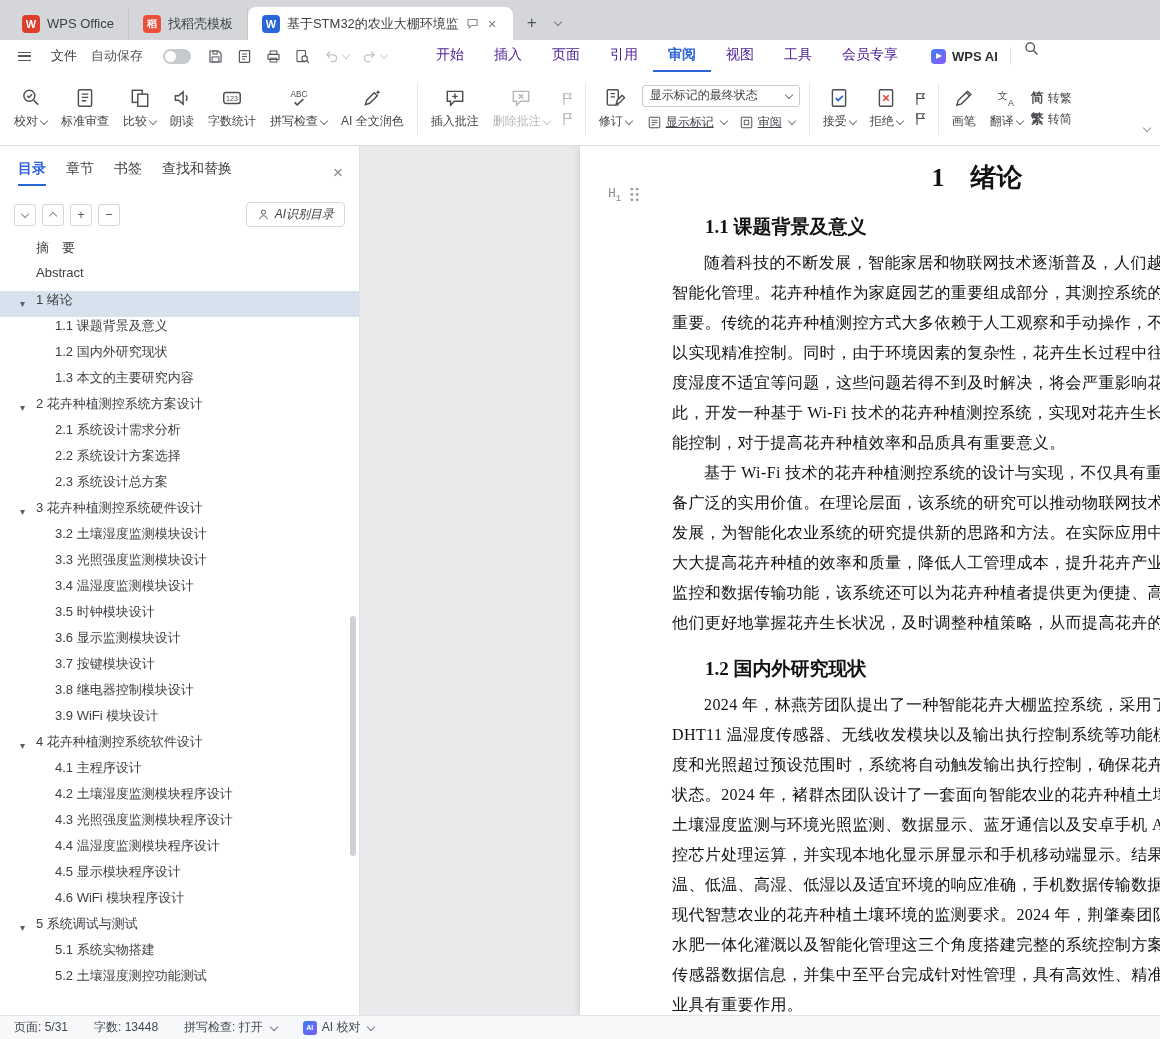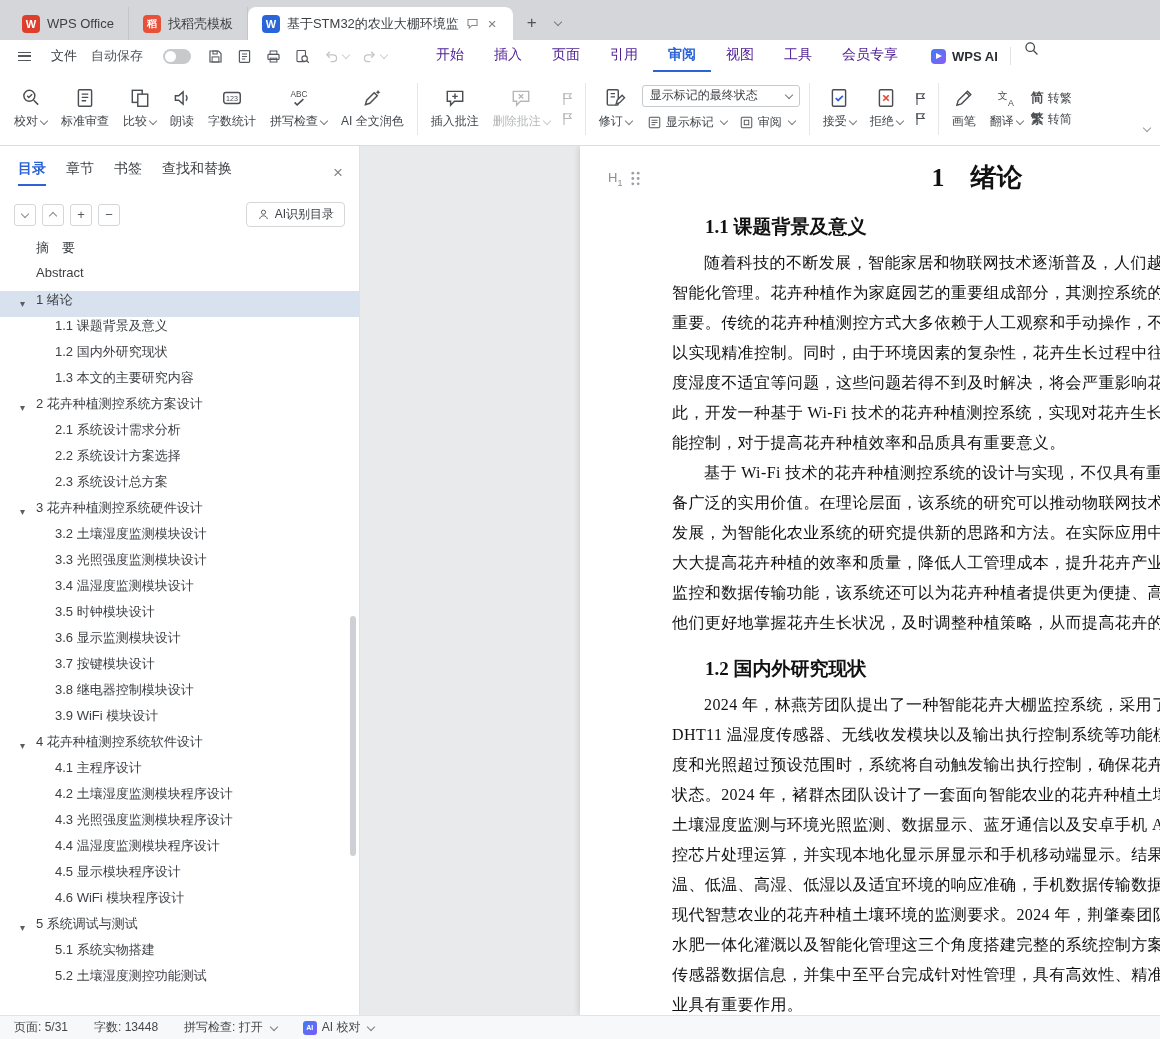--- a/index.html
+++ b/index.html
@@ -39,50 +39,50 @@
 
   
   .ribbon { height:74px; background:#fff; border-bottom:1px solid #dcdde0; display:flex; align-items:center; padding:4px 8px; gap:2px; position:relative; }
   .rbtn { display:flex; flex-direction:column; align-items:center; justify-content:center; gap:4px; padding:4px 6px; border-radius:4px; font-size:12px; color:#41454a; white-space:nowrap; }
   .rbtn .lbl { display:flex; align-items:center; }
   .rsep { width:1px; height:52px; background:#e6e7e9; margin:0 5px; flex:none; }
   .dis { opacity:.4; }
   .revcol { display:flex; flex-direction:column; justify-content:center; gap:5px; margin:0 2px; }
   .combo { width:158px; height:22px; border:1px solid #c7cacd; border-radius:3px; background:#fff; display:flex; align-items:center; justify-content:space-between; padding:0 7px; font-size:12px; color:#3c3f43; }
   .row2 { display:flex; gap:2px; }
-  .sbtn { display:flex; align-items:center; gap:4px; font-size:12px; color:#41454a; padding:2px 5px; border-radius:3px; white-space:nowrap; }
+  .sbtn { display:flex; align-items:center; gap:4px; font-size:12px; color:#41454a; padding:2px 5px; border-radius:3px; white-space:nowrap;text-decoration:underline; }
   .flagcol { display:flex; flex-direction:column; gap:4px; margin:0 2px; }
   .convcol { display:flex; flex-direction:column; gap:3px; }
   .convbtn { display:flex; align-items:center; gap:4px; font-size:12px; color:#41454a; white-space:nowrap; }
   .convbtn .zh { font-size:13px; color:#4a4d52; font-weight:bold; }
   .collapse { position:absolute; right:10px; bottom:8px; color:#6a6d72; }
 
   
   .content { display:flex; height:869px; background:#e9eaec; }
 
   
   .sidebar { width:360px; background:#fff; border-right:1px solid #e0e1e4; position:relative; flex:none; }
   .sb-tabs { display:flex; align-items:center; gap:20px; padding:14px 16px 10px 18px; font-size:14px; color:#3c3f43; }
   .sb-tab { padding-bottom:6px; border-bottom:2px solid transparent; }
   .sb-tab.active { color:#2c64d8; border-bottom-color:#2c64d8; font-weight:bold; }
   .sb-close { margin-left:auto; color:#84878c; font-size:17px; }
   .sb-ctrl { display:flex; align-items:center; padding:6px 14px 8px 14px; }
   .nbtn { width:22px; height:22px; border:1px solid #d4d7da; border-radius:3px; margin-right:6px; display:flex; align-items:center; justify-content:center; color:#55585d; font-size:13px; background:#fff; }
-  .aibtn { margin-left:auto; height:25px; border:1px solid #d4d7da; border-radius:4px; display:flex; align-items:center; gap:5px; padding:0 10px; font-size:12px; color:#3c3f43; background:#fff; }
+  .aibtn { margin-left:auto; height:25px; border:1px solid #d4d7da; border-radius:4px; display:flex; align-items:center; gap:5px; padding:0 10px; font-size:12px; color:#3c3f43; background:#fff;font-style:italic; }
   .toc { margin-top:4px; }
   .toc-item { height:26px; display:flex; align-items:flex-start; font-size:13px; color:#3c3f43; padding-left:36px; position:relative; white-space:nowrap; overflow:hidden; }
   .toc-item.lvl1 { padding-left:55px; }
   .toc-item.selected { background:#d8e2ee; }
   .toc-item .tri { position:absolute; left:20px; top:50%; transform:translateY(-54%); font-size:10px; color:#5a5e64; }
   .sb-scroll { position:absolute; right:3px; top:470px; width:6px; height:240px; border-radius:3px; background:#cdd0d4; }
 
   
   .docarea { flex:1; position:relative; overflow:hidden; }
   .page { position:absolute; left:220px; top:0; width:794px; height:100%; background:#fff; box-shadow:0 0 7px rgba(0,0,0,.18); font-family:"Liberation Serif","DejaVu Serif",serif; color:#111; }
-  .pmark { position:absolute; left:28px; top:24px; display:flex; align-items:center; gap:8px; color:#8a8d91; font-family:Liberation Sans, sans-serif; }
+  .pmark { position:absolute; left:28px; top:40px; display:flex; align-items:center; gap:8px; color:#8a8d91; font-family:Liberation Mono, monospace; }
   .h1tag { font-size:13px; }
   .h1tag sub { font-size:9px; }
   .chapter { margin-top:14px; height:36px; line-height:36px; text-align:center; font-size:26px; font-weight:bold; }
   .doccontent { padding:0 90px 0 92px; }
   .doc-h2 { font-size:19px; font-weight:bold; margin:16px 0 6px 0; padding-left:33px; height:30px; line-height:30px; white-space:nowrap; }
   .doc-line { height:30px; line-height:30px; font-size:16px; white-space:nowrap; letter-spacing:.4px; }
   .doc-line.first { text-indent:32px; }
 
   
   .statusbar { height:24px; background:#f7f8f9; border-top:1px solid #e2e3e6; display:flex; align-items:center; gap:26px; padding:0 14px; font-size:12px; color:#44474c; }

